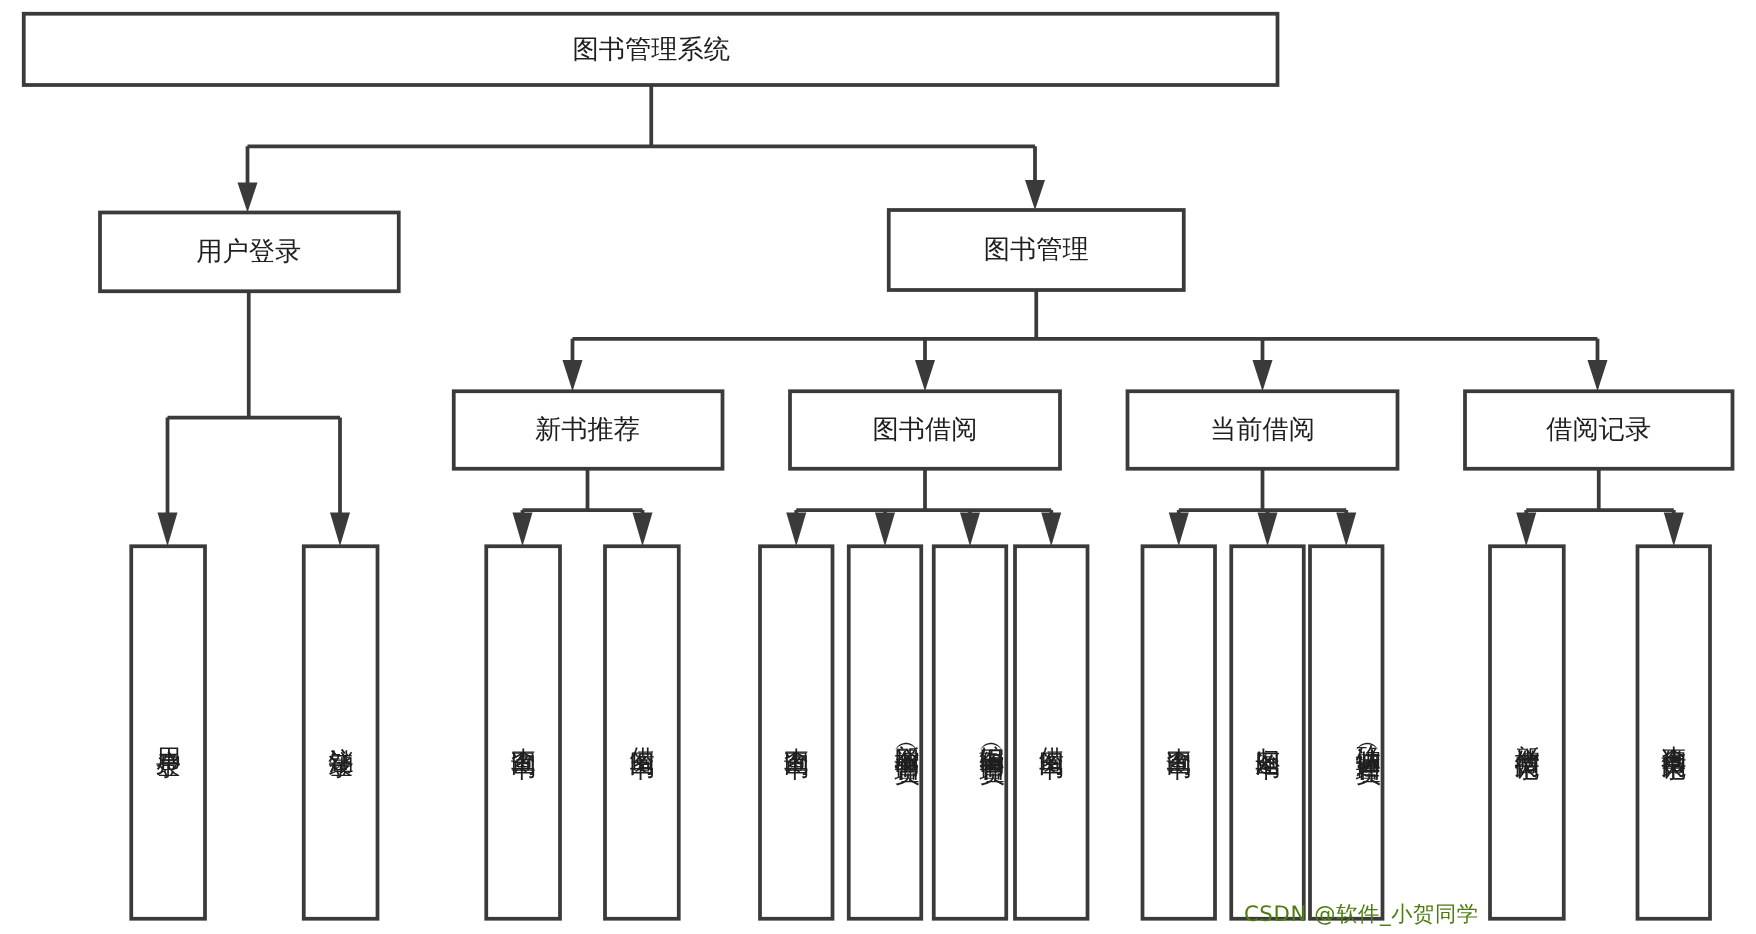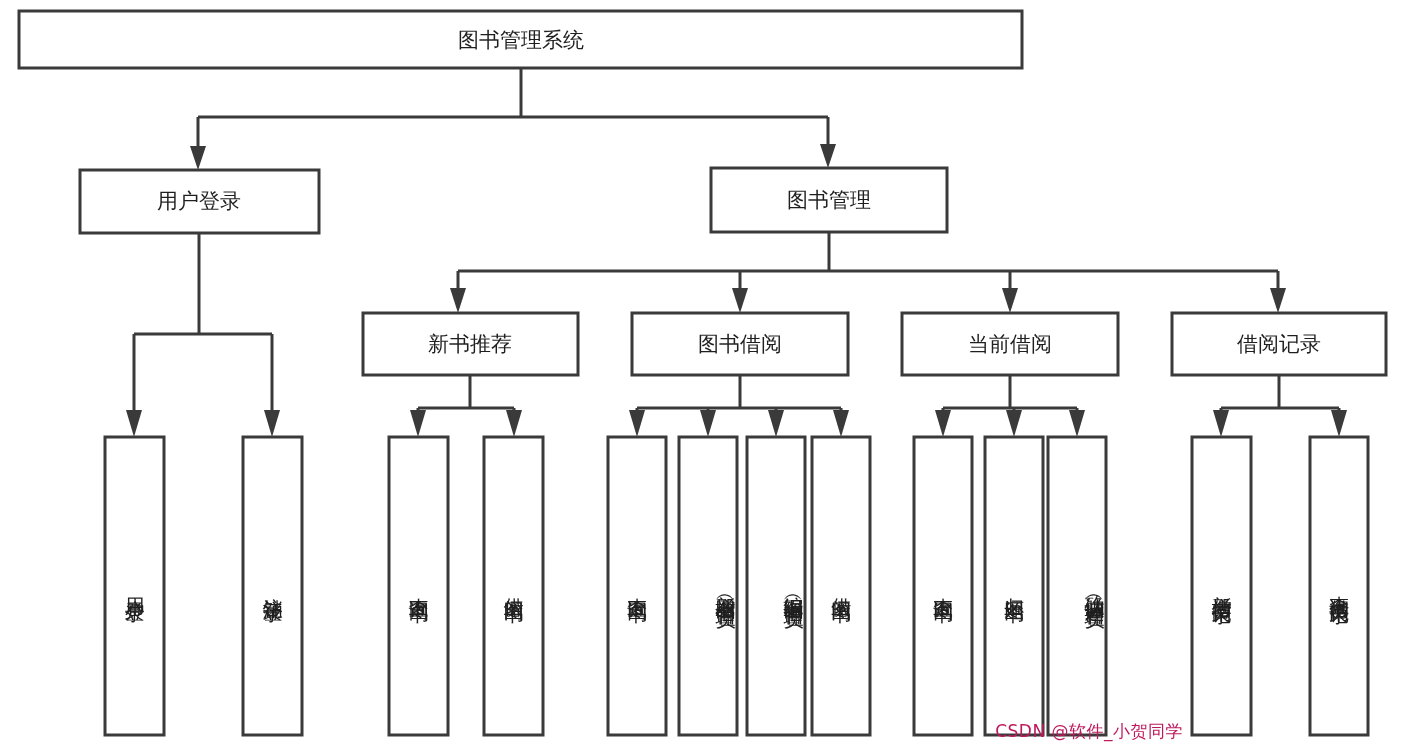--- a/index.html
+++ b/index.html
@@ -65,21 +65,21 @@
     white-space: nowrap;
     pointer-events: none;
     user-select: none;
   }
   .watermark {
     position: absolute;
     right: 10px;
     bottom: 4px;
     font-family: "DejaVu Sans", "Liberation Sans", sans-serif;
     font-size: 17px;
-    color: #be185d;
+    color: #4d7c0f;
     letter-spacing: 0.5px;
     white-space: nowrap;
   }
 </style>
 </head>
 <body>
 
 <div id="diagram-root">
 
   <svg id="tree-svg" viewBox="0 0 1405 747" xmlns="http://www.w3.org/2000/svg">

